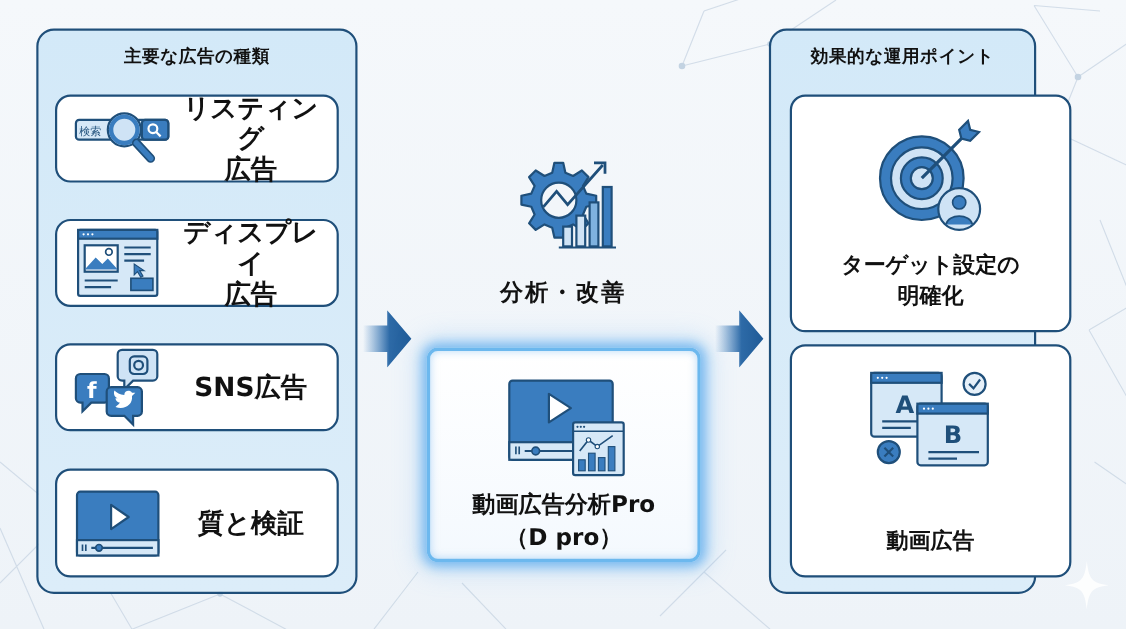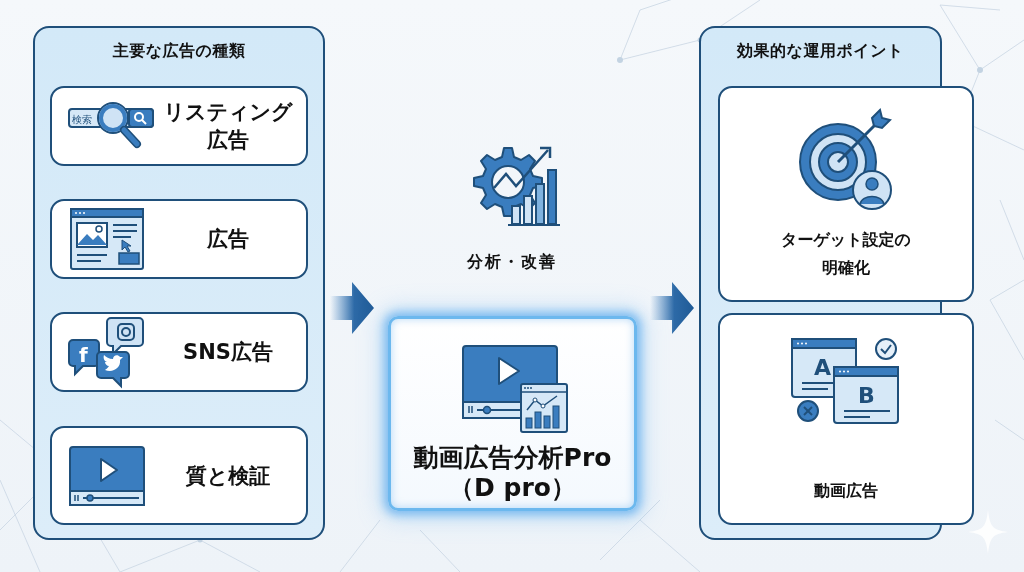--- a/index.html
+++ b/index.html
@@ -35,49 +35,49 @@
   }
   .panel-left .card { left: 15px; width: 258px; height: 80px; }
   .panel-left .card.c0 { top: 58px; }
   .panel-left .card.c1 { top: 171px; }
   .panel-left .card.c2 { top: 284px; }
   .panel-left .card.c3 { top: 398px; height: 99px; }
 
   .card .icon { position: absolute; left: 15px; top: 50%; transform: translateY(-50%); }
   .card .label {
     position: absolute; left: 108px; right: 10px; top: 50%; transform: translateY(-50%);
-    text-align: center; font-weight: bold; font-size: 21px; line-height: 28px; color: #111;
+    text-align: center; font-weight: bold; font-size: 24px; line-height: 28px; color: #111;
   }
 
   .panel-right .card { left: 17px; width: 256px; }
   .panel-right .card.r0 { top: 58px; height: 216px; }
   .panel-right .card.r1 { top: 285px; height: 212px; }
   .panel-right .card .icon { left: 50%; top: 20px; transform: translateX(-50%); }
   .panel-right .card .label {
     left: 0; right: 0; top: auto; bottom: 18px; transform: none;
-    font-size: 16px; line-height: 28px;
+    font-size: 20px; line-height: 28px;
   }
 
   .center-icon { position: absolute; left: 460px; top: 142px; }
   .center-label {
     position: absolute; left: 380px; width: 264px; top: 252px;
-    text-align: center; font-weight: bold; font-size: 16px; letter-spacing: 2px; color: #111;
+    text-align: center; font-weight: bold; font-size: 21px; letter-spacing: 2px; color: #111;
   }
 
   .product-box {
     position: absolute; left: 388px; top: 316px; width: 249px; height: 195px;
     background: linear-gradient(180deg, #ffffff 0%, #f4f9fe 100%);
     border: 3px solid #6cb8ee;
     border-radius: 10px;
     box-shadow: 0 0 10px 4px rgba(80,165,235,0.65), 0 0 22px 8px rgba(120,190,245,0.35), inset 0 0 8px rgba(110,180,240,0.5);
   }
   .product-box .icon { position: absolute; left: 70px; top: 25px; }
   .product-box .label {
     position: absolute; left: 0; right: 0; top: 124px;
-    text-align: center; font-weight: bold; font-size: 25px; line-height: 30px; color: #111;
+    text-align: center; font-weight: bold; font-size: 21px; line-height: 30px; color: #111;
   }
 
   .arrow { position: absolute; }
   .arrow-left { left: 330px; top: 282px; }
   .arrow-right { left: 650px; top: 282px; }
 
   .sparkle { position: absolute; left: 968px; top: 510px; }
 </style>
 </head>
 <body>
@@ -132,20 +132,21 @@
       <circle cx="32" cy="22" r="3" fill="#fff" stroke="#1f4f7a" stroke-width="1.5"></circle>
       <line x1="46" y1="18" x2="70" y2="18" stroke="#1f4f7a" stroke-width="2"></line>
       <line x1="46" y1="24" x2="70" y2="24" stroke="#1f4f7a" stroke-width="2"></line>
       <line x1="46" y1="30" x2="64" y2="30" stroke="#1f4f7a" stroke-width="2"></line>
       <path d="M55 33 L55 43 L58 40 L61 45 L63 44 L60 39 L64 39 Z" fill="#3a7dbf" stroke="#1f4f7a" stroke-width="1"></path>
       <line x1="10" y1="48" x2="40" y2="48" stroke="#1f4f7a" stroke-width="2"></line>
       <line x1="10" y1="54" x2="34" y2="54" stroke="#1f4f7a" stroke-width="2"></line>
       <rect x="52" y="46" width="20" height="11" fill="#3a7dbf" stroke="#1f4f7a" stroke-width="1.5"></rect>
     </svg>
     <div class="label">
+      <div>ディスプレイ</div>
       <div>広告</div>
     </div>
   </div>
 
   <div class="card c2">
     <svg class="icon" width="84" height="76" viewBox="0 0 84 76">
       <g>
         <path d="M44 4 h28 a4 4 0 0 1 4 4 v20 a4 4 0 0 1 -4 4 h-18 l-8 8 v-8 h-2 a4 4 0 0 1 -4 -4 v-20 a4 4 0 0 1 4 -4z" fill="#cfe3f5" stroke="#1f4f7a" stroke-width="2"></path>
         <rect x="51" y="10" width="16" height="16" rx="4" fill="none" stroke="#1f4f7a" stroke-width="2"></rect>
         <circle cx="59" cy="18" r="4" fill="none" stroke="#1f4f7a" stroke-width="2"></circle>

